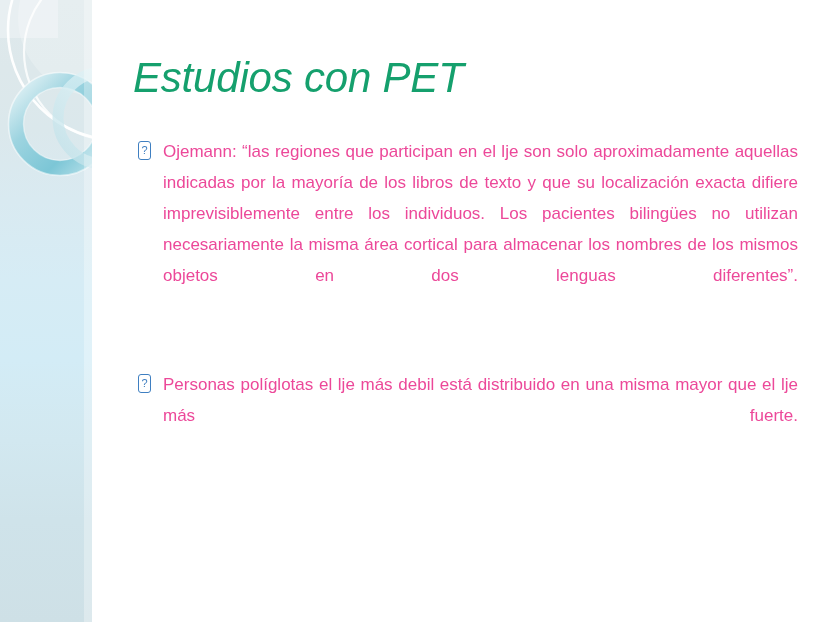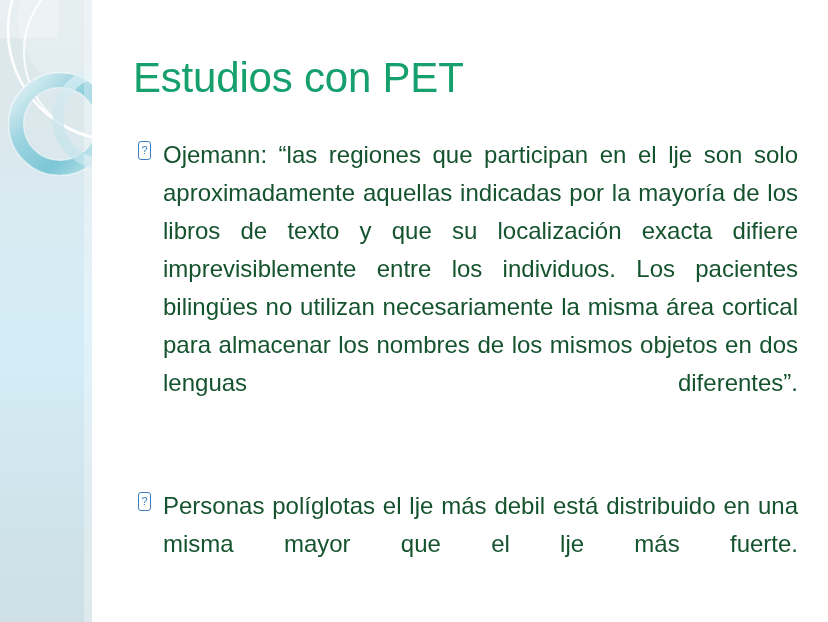--- a/index.html
+++ b/index.html
@@ -59,20 +59,21 @@
   #title {
     position: absolute;
     left: 133px;
     top: 52px;
     font-size: 42px;
     line-height: 52px;
     font-weight: normal;
     color: #15a06d;
     letter-spacing: -0.2px;
     white-space: nowrap;
+    font-style: italic;
   }
 
   
   #body {
     position: absolute;
     left: 138px;
     top: 136px;
     width: 660px;
   }
   .bullet-row {
@@ -94,23 +95,23 @@
     box-sizing: border-box;
     color: #3f7fc1;
     font-size: 11px;
     line-height: 16px;
     text-align: center;
     font-family: "Liberation Sans", sans-serif;
     user-select: none;
   }
   .bullet-text {
     flex: 1 1 auto;
-    font-size: 24px;
-    line-height: 38px;
-    color: #14532d;
+    font-size: 17px;
+    line-height: 31px;
+    color: #ec4899;
     text-align: justify;
     text-justify: inter-word;
     hyphens: none;
   }
   
   .bullet-text::after {
     content: "";
     display: inline-block;
     width: 100%;
   }

